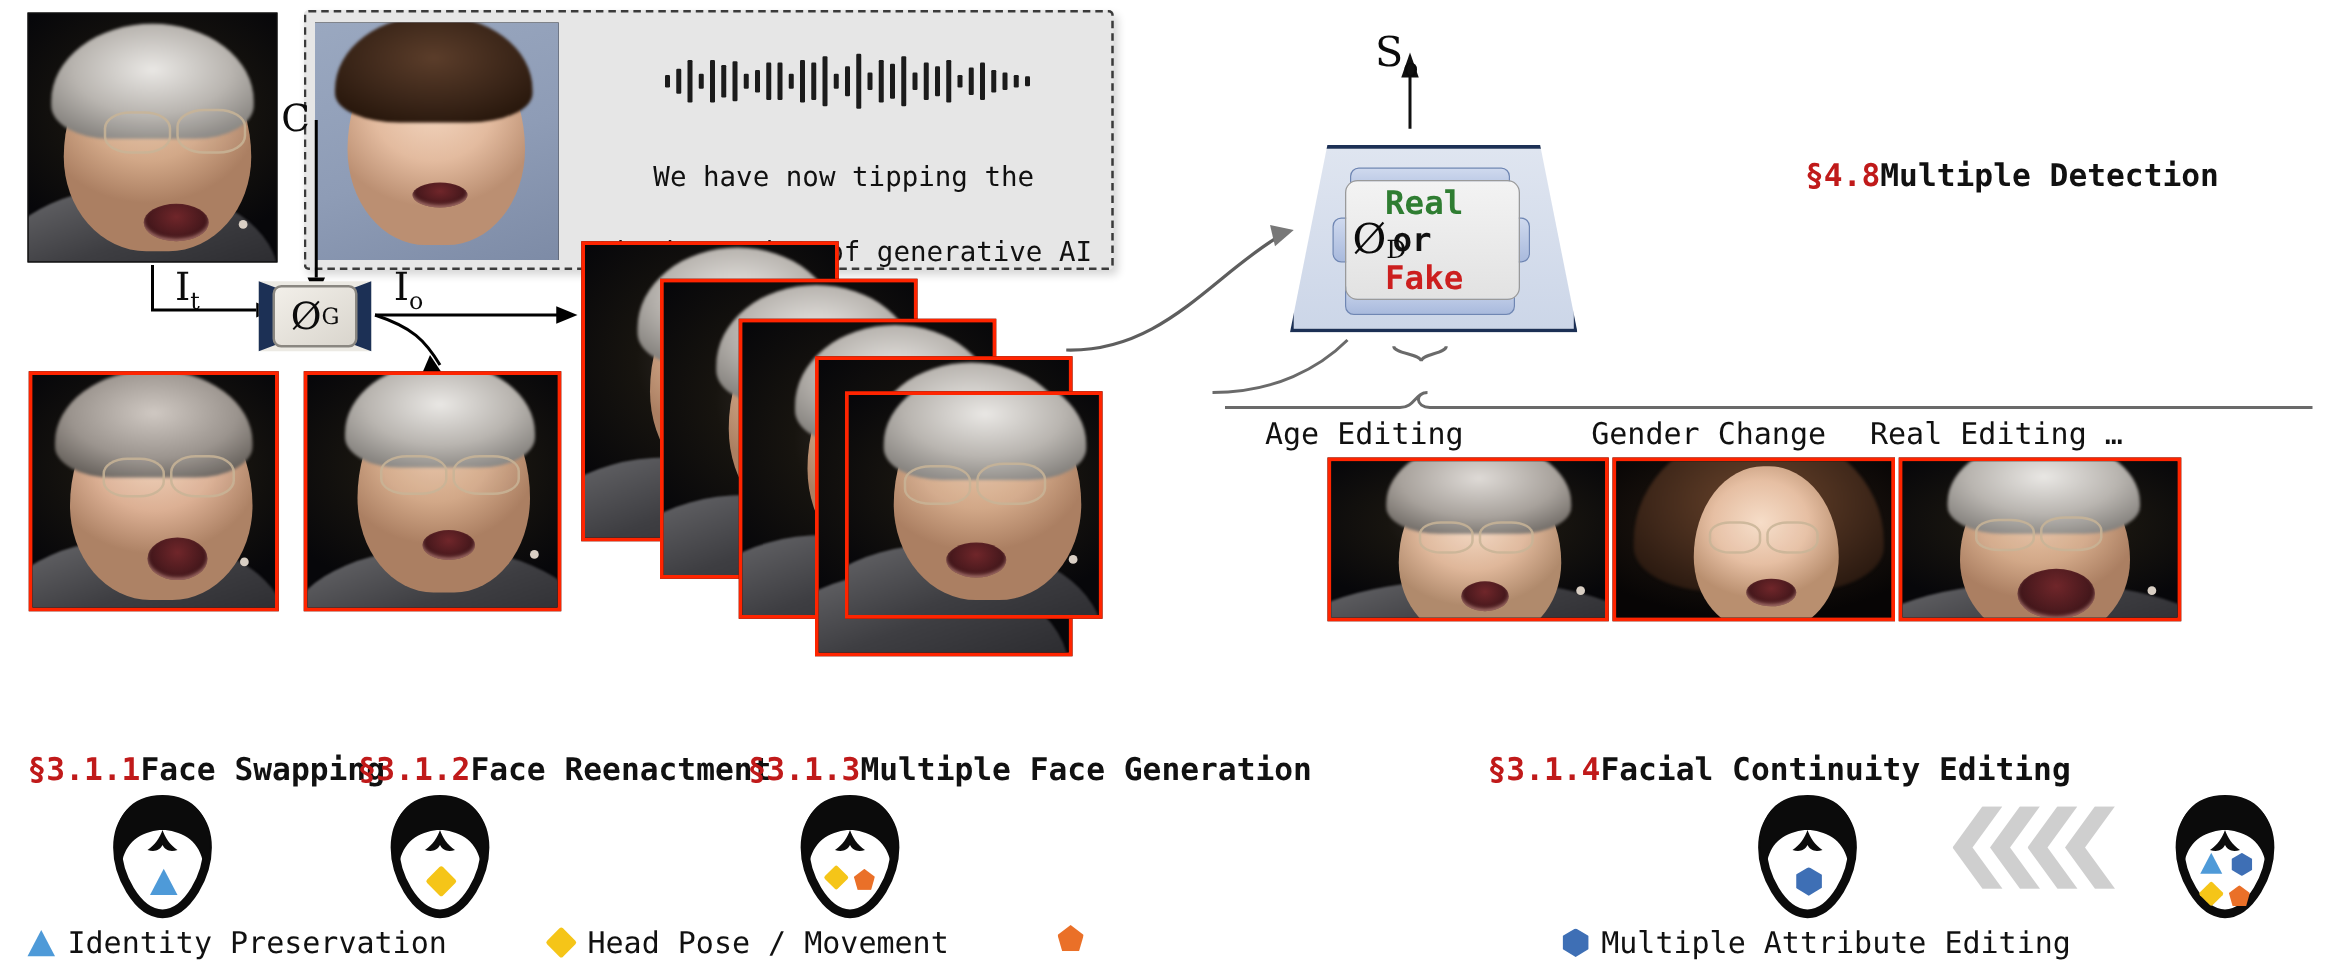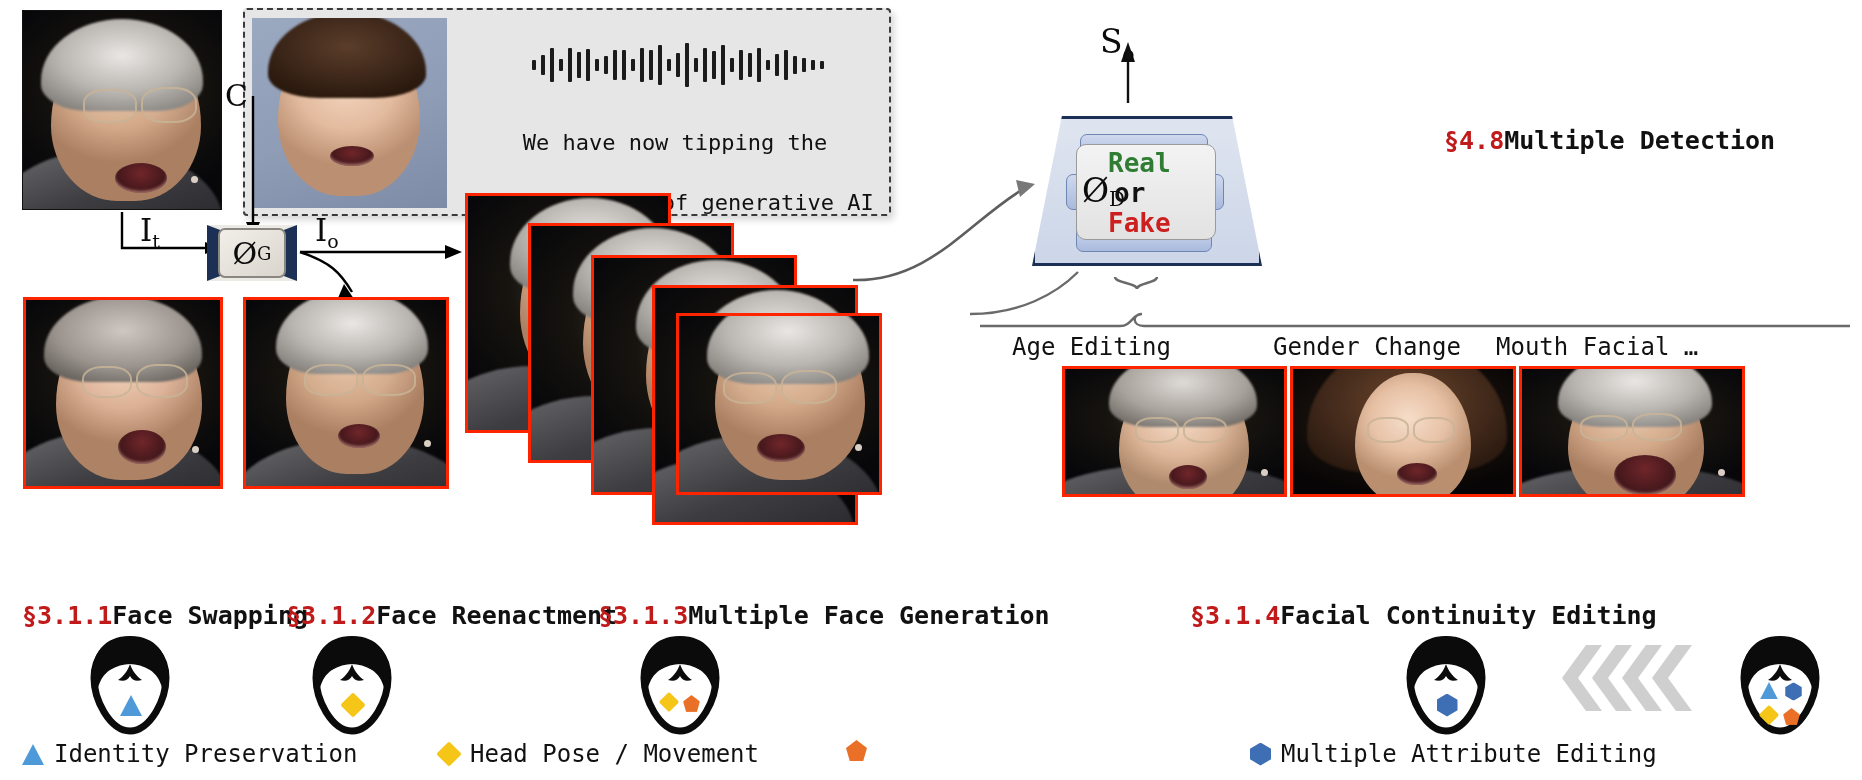--- a/index.html
+++ b/index.html
@@ -303,21 +303,21 @@
 <svg class="abs" style="left:1090px; top:248px; width:780px; height:70px; overflow:visible;">
   <path d="M40,14 C46,14 46,34 52,34 C46,34 46,56 40,56" stroke="#6a6a6a" stroke-width="2.4" fill="none" transform="rotate(90 46 35)"></path>
   <path d="M-105,62 C-60,62 -20,60 20,40 C26,36 32,32 40,32
            L780,32" stroke="#6a6a6a" stroke-width="2.4" fill="none" style="display:none"></path>
   <path d="M-120,66 C-70,66 -34,46 -12,24" stroke="#6a6a6a" stroke-width="2.4" fill="none"></path>
   <path d="M-110,78 L30,78 C42,78 42,66 52,66 C42,66 42,78 54,78 L760,78" stroke="#6a6a6a" stroke-width="2.4" fill="none"></path>
 </svg>
 
 <div class="smallcap abs" style="left:1012px; top:333px;">Age Editing</div>
 <div class="smallcap abs" style="left:1273px; top:333px;">Gender Change</div>
-<div class="smallcap abs" style="left:1496px; top:333px;">Mouth Facial …</div>
+<div class="smallcap abs" style="left:1496px; top:333px;">Real Editing …</div>
 
 <div class="photo redframe abs" style="left:1062px; top:366px; width:225px; height:131px;">
   <div class="bg stage-bg"></div>
   <div class="jacket" style="left:-40px; top:96px; width:300px; height:90px;"></div>
   <div class="head-shape" style="left:54px; top:4px; width:130px; height:140px;
        background:radial-gradient(ellipse 60% 46% at 46% 34%, #f2d8c2 0%, #dfb79a 55%, #b08a6c 100%);"></div>
   <div class="hair-gray" style="left:44px; top:-16px; width:148px; height:74px;
        background:radial-gradient(ellipse 70% 70% at 50% 40%,#dedad6 0%,#a8a29c 60%,#6b6661 100%);"></div>
   <div class="specs" style="left:70px; top:48px; width:44px; height:26px;"></div>
   <div class="specs" style="left:118px; top:48px; width:44px; height:26px;"></div>

